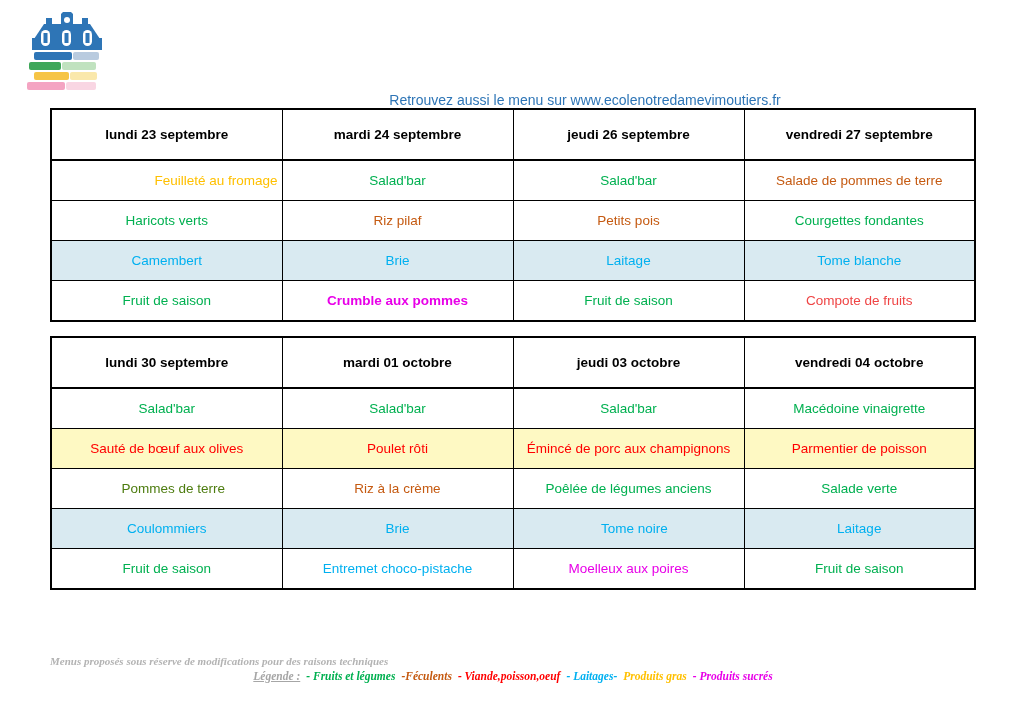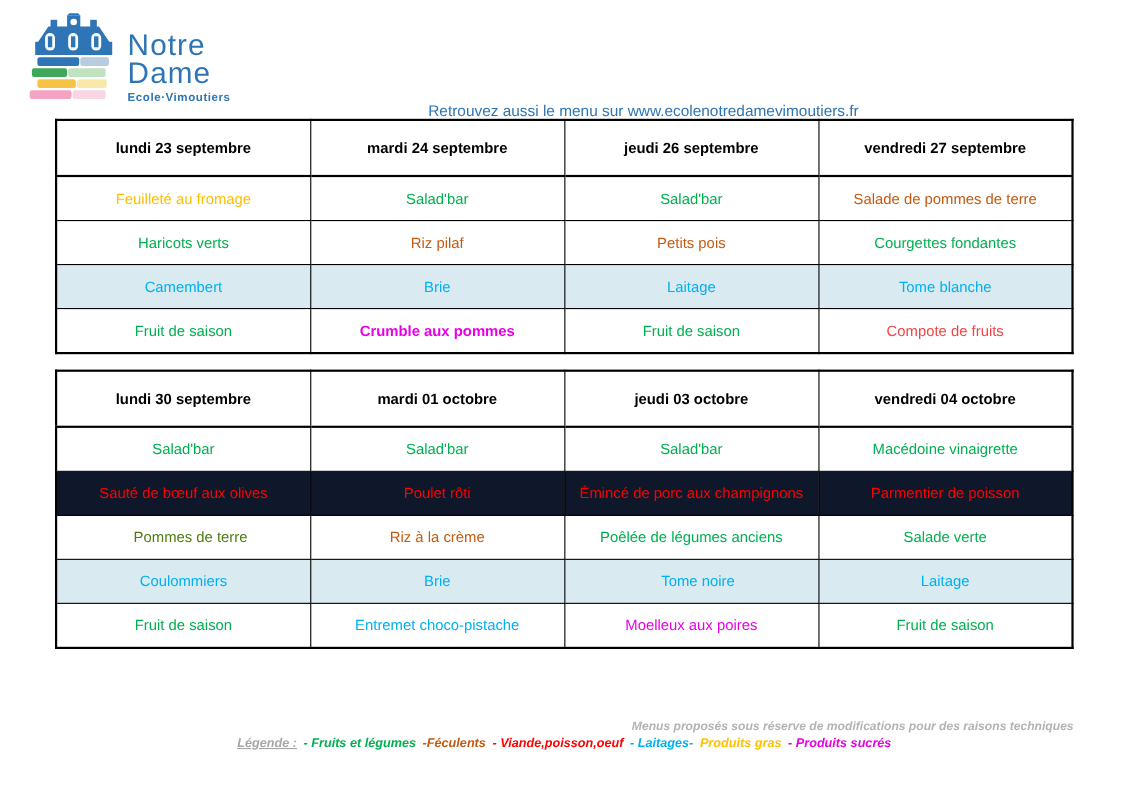--- a/index.html
+++ b/index.html
@@ -47,21 +47,21 @@
     text-align:center;vertical-align:middle;
   }
   table.menu-table td{
     border:1.8px solid #000;
     height:39px;
     font-size:13.5px;font-weight:400;
     text-align:center;vertical-align:middle;
     padding:0 4px;
   }
   
-  .footer{position:absolute;left:50px;top:655px;width:926px;text-align:right;}
+  .footer{position:absolute;left:50px;top:655px;width:926px;text-align:left;font-family:Liberation Serif, serif;}
   .disclaimer{
     color:#b3b3b3;font-size:11px;font-style:italic;font-weight:700;
     margin-bottom:3px;
   }
   .legend{
     font-size:11.5px;font-style:italic;font-weight:700;
     display:flex;justify-content:center;align-items:baseline;gap:6px;
     white-space:nowrap;
   }
   .legend .legend-item{display:inline-block;}
@@ -96,42 +96,37 @@
         <rect x="10" y="40" width="38" height="8" rx="2" fill="#2e75b6"></rect>
         <rect x="49" y="40" width="26" height="8" rx="2" fill="#b9cbdf"></rect>
         <rect x="5" y="50" width="32" height="8" rx="2" fill="#3fa75a"></rect>
         <rect x="38" y="50" width="34" height="8" rx="2" fill="#c0e2bf"></rect>
         <rect x="10" y="60" width="35" height="8" rx="2" fill="#f6c445"></rect>
         <rect x="46" y="60" width="27" height="8" rx="2" fill="#fae8ab"></rect>
         <rect x="3" y="70" width="38" height="8" rx="2" fill="#f4a4c2"></rect>
         <rect x="42" y="70" width="30" height="8" rx="2" fill="#f9d6e3"></rect>
       </svg>
     </span>
-    <span class="logo-text">
-      <span class="logo-title">Notre</span>
-      <span class="logo-title l2">Dame</span>
-      <span class="logo-subtitle">Ecole·Vimoutiers</span>
-    </span>
   </div>
 
   <div class="weblink">Retrouvez aussi le menu sur www.ecolenotredamevimoutiers.fr</div>
 
   <div class="content">
       <table class="menu-table">
         <thead>
           <tr>
             <th>lundi 23 septembre</th>
             <th>mardi 24 septembre</th>
             <th>jeudi 26 septembre</th>
             <th>vendredi 27 septembre</th>
           </tr>
         </thead>
         <tbody>
           <tr style="background: rgb(255, 255, 255);">
-            <td style="color: rgb(255, 192, 0);">Feuilleté au fromage</td>
+            <td style="color: rgb(255, 192, 0); text-align: right;">Feuilleté au fromage</td>
             <td style="color: rgb(0, 176, 80);">Salad'bar</td>
             <td style="color: rgb(0, 176, 80);">Salad'bar</td>
             <td style="color: rgb(197, 90, 17);">Salade de pommes de terre</td>
           </tr>
           <tr style="background: rgb(255, 255, 255);">
             <td style="color: rgb(0, 176, 80);">Haricots verts</td>
             <td style="color: rgb(197, 90, 17);">Riz pilaf</td>
             <td style="color: rgb(197, 90, 17);">Petits pois</td>
             <td style="color: rgb(0, 176, 80);">Courgettes fondantes</td>
           </tr>
@@ -158,21 +153,21 @@
             <th>vendredi 04 octobre</th>
           </tr>
         </thead>
         <tbody>
           <tr style="background: rgb(255, 255, 255);">
             <td style="color: rgb(0, 176, 80);">Salad'bar</td>
             <td style="color: rgb(0, 176, 80);">Salad'bar</td>
             <td style="color: rgb(0, 176, 80);">Salad'bar</td>
             <td style="color: rgb(0, 176, 80);">Macédoine vinaigrette</td>
           </tr>
-          <tr style="background: #0f172a;">
+          <tr style="background: #fef9c3;">
             <td style="color: rgb(255, 0, 0);">Sauté de bœuf aux olives</td>
             <td style="color: rgb(255, 0, 0);">Poulet rôti</td>
             <td style="color: rgb(255, 0, 0);">Émincé de porc aux champignons</td>
             <td style="color: rgb(255, 0, 0);">Parmentier de poisson</td>
           </tr>
           <tr style="background: rgb(255, 255, 255);">
             <td style="color: #4d7c0f; padding-left: 17px;">Pommes de terre</td>
             <td style="color: rgb(197, 90, 17);">Riz à la crème</td>
             <td style="color: rgb(0, 176, 80);">Poêlée de légumes anciens</td>
             <td style="color: rgb(0, 176, 80);">Salade verte</td>

